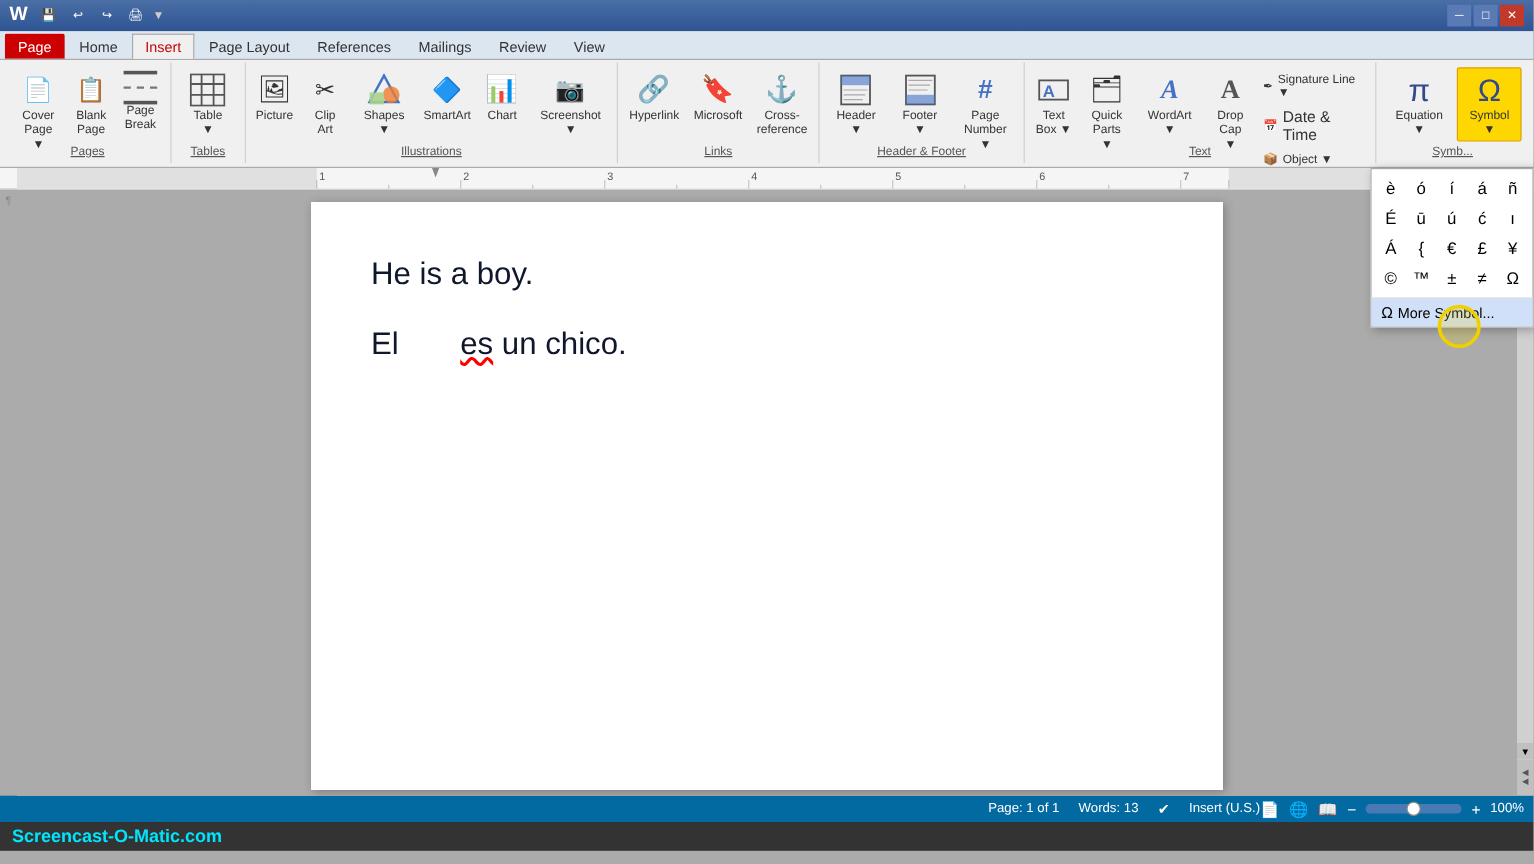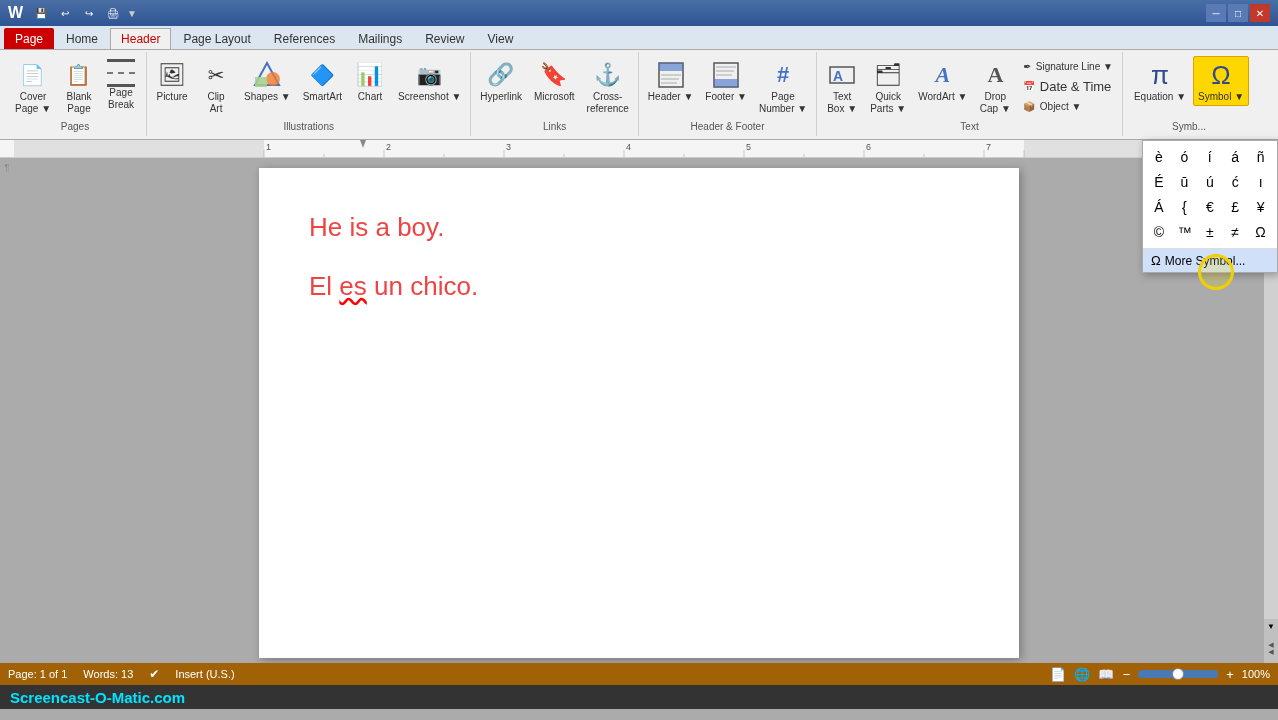--- a/index.html
+++ b/index.html
@@ -72,20 +72,21 @@
       padding: 2px 6px;
       height: 84px;
       position: relative;
     }
     .ribbon-group-label {
       position: absolute;
       bottom: 4px;
       font-size: 10px;
       color: #555;
       white-space: nowrap;
+      text-decoration: underline;
     }
     .ribbon-group-items {
       display: flex;
       align-items: flex-start;
       gap: 2px;
       flex: 1;
       padding-top: 2px;
     }
     .ribbon-btn {
       display: flex;
@@ -203,46 +204,46 @@
     .page {
       background: white;
       width: 760px;
       min-height: 490px;
       box-shadow: 2px 2px 8px rgba(0,0,0,0.3);
       padding: 40px 50px;
       position: relative;
     }
     .page-text {
       font-size: 26px;
-      color: #ef4444;
+      color: #0f172a;
       line-height: 1.5;
       margin-bottom: 20px;
     }
     .right-scroll {
       width: 14px;
       background: #e0e0e0;
       flex-shrink: 0;
       display: flex;
       flex-direction: column;
       align-items: center;
     }
     .scroll-btn { width: 14px; height: 14px; background: #c0c0c0; display: flex; align-items: center; justify-content: center; font-size: 8px; cursor: pointer; }
     .scroll-track { flex: 1; width: 14px; background: #d0d0d0; }
     .scroll-thumb { width: 14px; height: 40px; background: #a0a0a0; border-radius: 2px; }
 
     
     .status-bar {
-      background: #a16207;
+      background: #0369a1;
       height: 22px;
       display: flex;
       align-items: center;
       padding: 0 8px;
       color: white;
       font-size: 11px;
-      justify-content: space-between;
+      justify-content: flex-end;
     }
     .status-left { display: flex; gap: 16px; align-items: center; }
     .status-right { display: flex; gap: 8px; align-items: center; }
 
     
     .watermark {
       background: #333;
       color: #0ff;
       font-size: 16px;
       font-weight: bold;
@@ -269,21 +270,21 @@
   <div class="title-bar-controls">
     <button class="title-btn">─</button>
     <button class="title-btn maximize">□</button>
     <button class="title-btn close">✕</button>
   </div>
 </div>
 
 <div class="ribbon-tabs">
   <div class="ribbon-tab" style="background:#c00;color:white;border-radius:2px 2px 0 0;">Page</div>
   <div class="ribbon-tab">Home</div>
-  <div class="ribbon-tab active">Header</div>
+  <div class="ribbon-tab active">Insert</div>
   <div class="ribbon-tab">Page Layout</div>
   <div class="ribbon-tab">References</div>
   <div class="ribbon-tab">Mailings</div>
   <div class="ribbon-tab">Review</div>
   <div class="ribbon-tab">View</div>
 </div>
 
 <div class="ribbon">
 
   <div class="ribbon-group">
@@ -299,20 +300,37 @@
       <div class="ribbon-btn">
         <div class="icon" style="width:28px;height:28px;border-top:3px solid #555;border-bottom:3px solid #555;display:flex;align-items:center;justify-content:center;flex-direction:column;gap:2px;">
           <div style="width:100%;border-top:2px dashed #777;"></div>
         </div>
         <div class="label">Page<br>Break</div>
       </div>
     </div>
     <div class="ribbon-group-label">Pages</div>
   </div>
 
+  <div class="ribbon-group" style="padding: 2px 8px;">
+    <div class="ribbon-group-items">
+      <div class="ribbon-btn" style="min-width:44px;">
+        <div class="icon">
+          <svg width="30" height="28" viewBox="0 0 30 28">
+            <rect x="1" y="1" width="28" height="26" fill="none" stroke="#555" stroke-width="1.5"></rect>
+            <line x1="1" y1="9" x2="29" y2="9" stroke="#555" stroke-width="1.5"></line>
+            <line x1="10" y1="1" x2="10" y2="27" stroke="#555" stroke-width="1.5"></line>
+            <line x1="20" y1="1" x2="20" y2="27" stroke="#555" stroke-width="1.5"></line>
+            <line x1="1" y1="18" x2="29" y2="18" stroke="#555" stroke-width="1.5"></line>
+          </svg>
+        </div>
+        <div class="label">Table ▼</div>
+      </div>
+    </div>
+    <div class="ribbon-group-label">Tables</div>
+  </div>
 
   <div class="ribbon-group" style="padding: 2px 4px;">
     <div class="ribbon-group-items">
       <div class="ribbon-btn">
         <div class="icon" style="font-size:22px;">🖼</div>
         <div class="label">Picture</div>
       </div>
       <div class="ribbon-btn">
         <div class="icon" style="font-size:20px;">✂</div>
         <div class="label">Clip<br>Art</div>
@@ -524,21 +542,21 @@
 
 <div class="content-area">
 
   <div style="width:14px;background:#ababab;flex-shrink:0;display:flex;flex-direction:column;align-items:center;padding-top:4px;">
     <div style="font-size:9px;color:#888;">¶</div>
   </div>
 
   <div class="document-area" style="flex:1;background:#ababab;display:flex;justify-content:center;padding:10px 0;overflow-y:auto;">
     <div class="page">
       <p class="page-text">He is a boy.</p>
-      <p class="page-text">El <span style="text-decoration: underline wavy red;">es</span> un chico.</p>
+      <p class="page-text">El <span style="text-decoration: underline wavy red; margin-left: 44px;">es</span> un chico.</p>
     </div>
   </div>
 
   <div class="right-scroll">
     <div class="scroll-btn">▲</div>
     <div class="scroll-track">
       <div class="scroll-thumb"></div>
     </div>
     <div class="scroll-btn">▼</div>
     <div style="height:30px;width:14px;background:#c0c0c0;display:flex;align-items:center;justify-content:center;">

